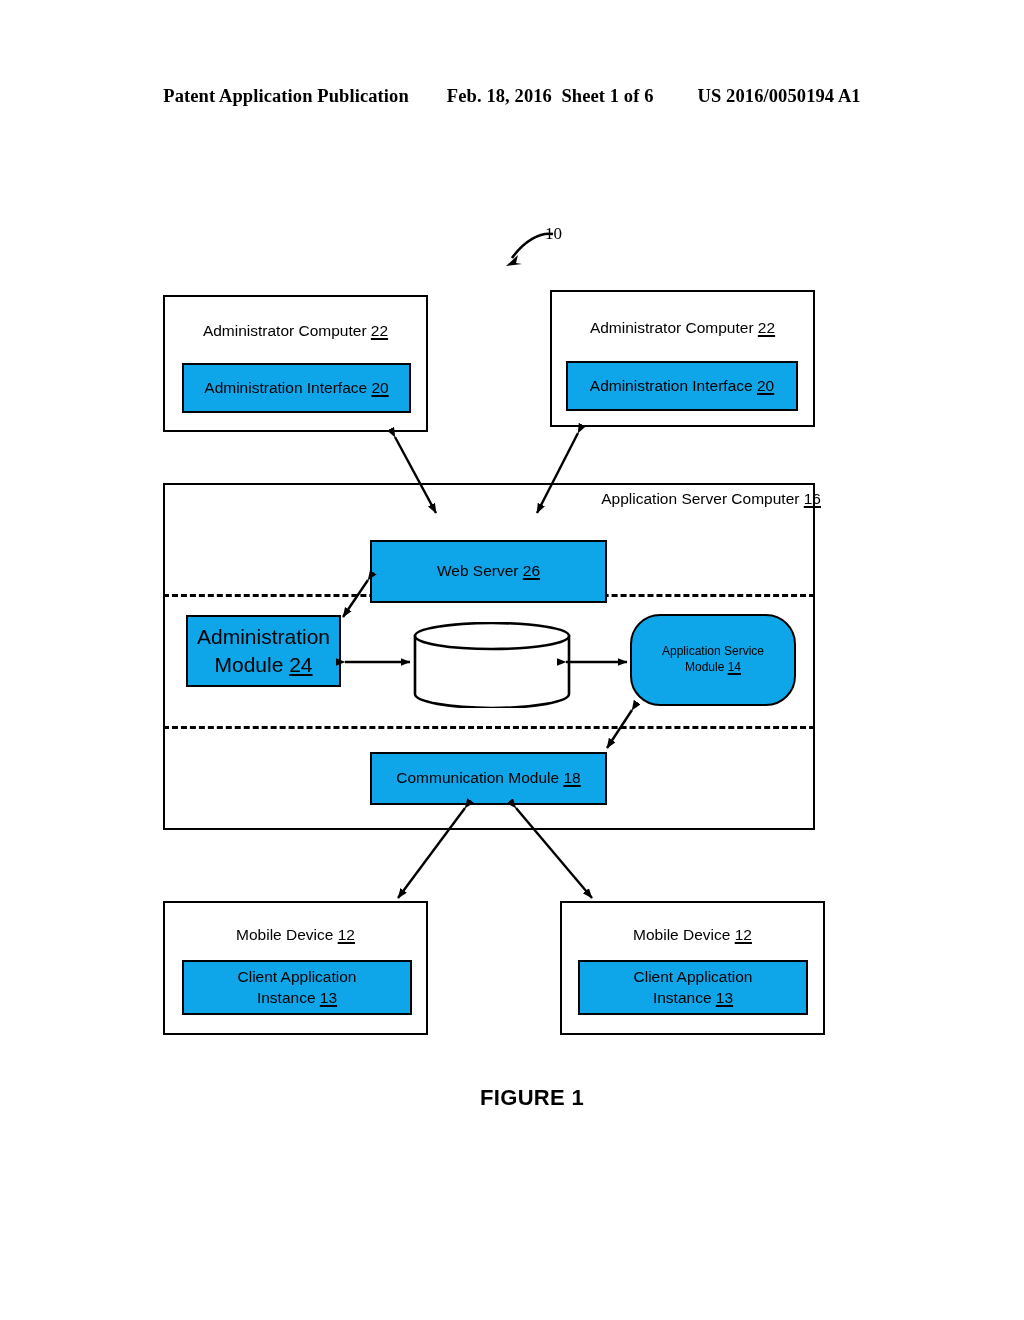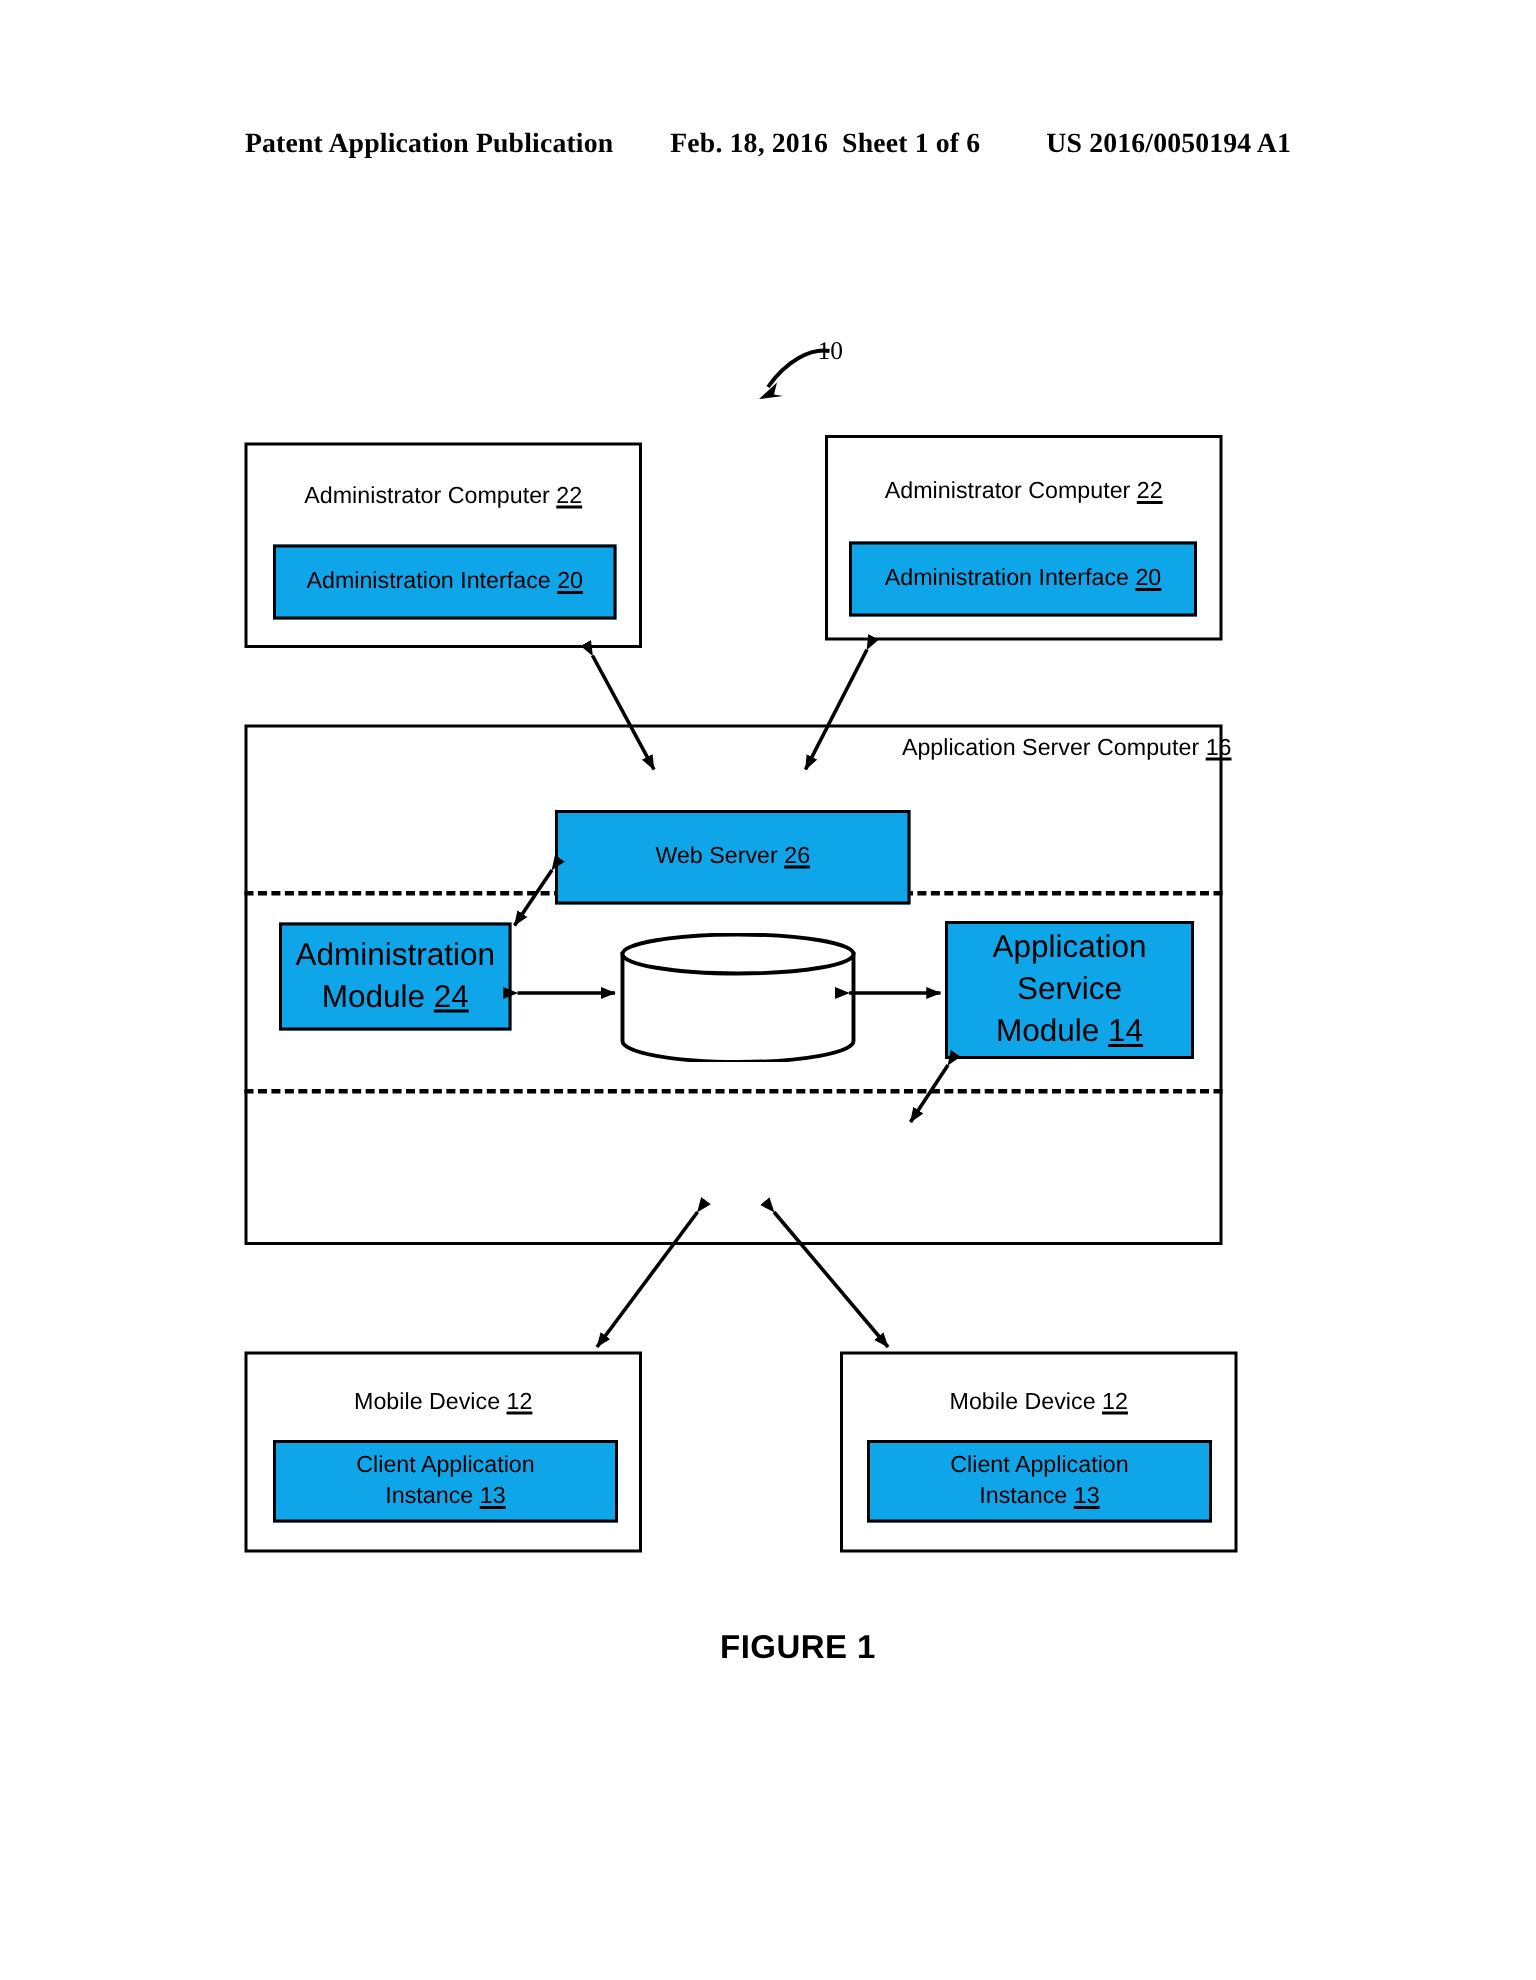--- a/index.html
+++ b/index.html
@@ -74,21 +74,21 @@
 
   .dash{
     position:absolute;
     height:0;border-top:3px dashed #000;
   }
   #dash1{left:163px;top:594px;width:652px;}
   #dash2{left:163px;top:726px;width:652px;}
 
   #web{left:370px; top:540px; width:237px; height:63px; font-size:15.5px;}
   #admod{left:186px; top:615px; width:155px; height:72px; font-size:21px;}
-  #appsvc{left:630px; top:614px; width:166px; height:92px; font-size:21px;}
+  #appsvc{left:630px; top:614px; width:166px; height:92px; font-size:12px;border-radius:30px;}
   #commod{left:370px; top:752px; width:237px; height:53px; font-size:15.5px;}
 
   
   #cyl{position:absolute;left:413px;top:622px;width:158px;height:86px;}
   #cyl-label{
     position:absolute;left:413px;top:655px;width:158px;
     text-align:center;font-size:14.5px;line-height:1.4;
   }
 
   #mob-left    {left:163px; top:901px; width:265px; height:134px;}
@@ -164,20 +164,23 @@
     <ellipse cx="79" cy="14" rx="77" ry="13" fill="#fff" stroke="#000" stroke-width="2.6"></ellipse>
   </svg>
 
   <div class="innerbox" id="appsvc">
     <span>
       <span>Application Service</span><br>
       <span>Module </span><u>14</u>
     </span>
   </div>
 
+  <div class="innerbox" id="commod">
+    <span><span>Communication Module </span><u>18</u></span>
+  </div>
 
   <div class="box" id="mob-left"></div>
   <div class="lbl" id="mob-left-t">
     <span>Mobile Device </span><u>12</u>
   </div>
   <div class="innerbox" id="mob-left-i">
     <span>
       <span>Client Application</span><br>
       <span>Instance </span><u>13</u>
     </span>

